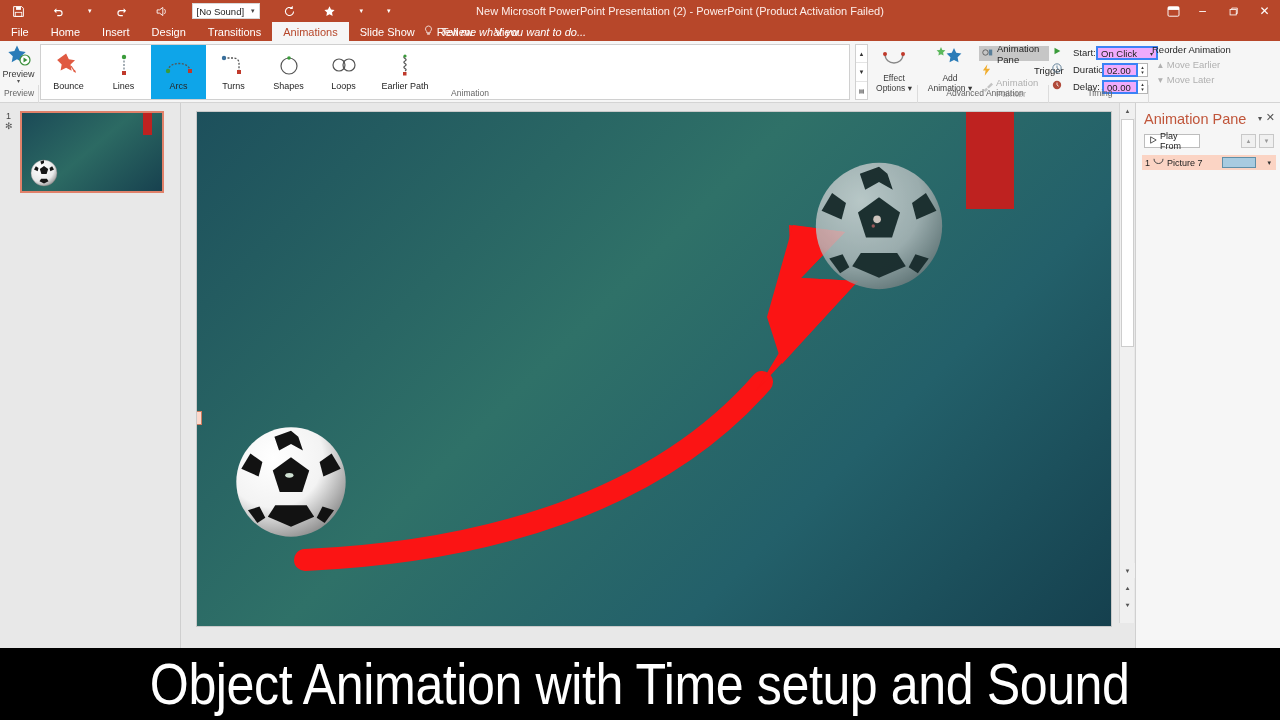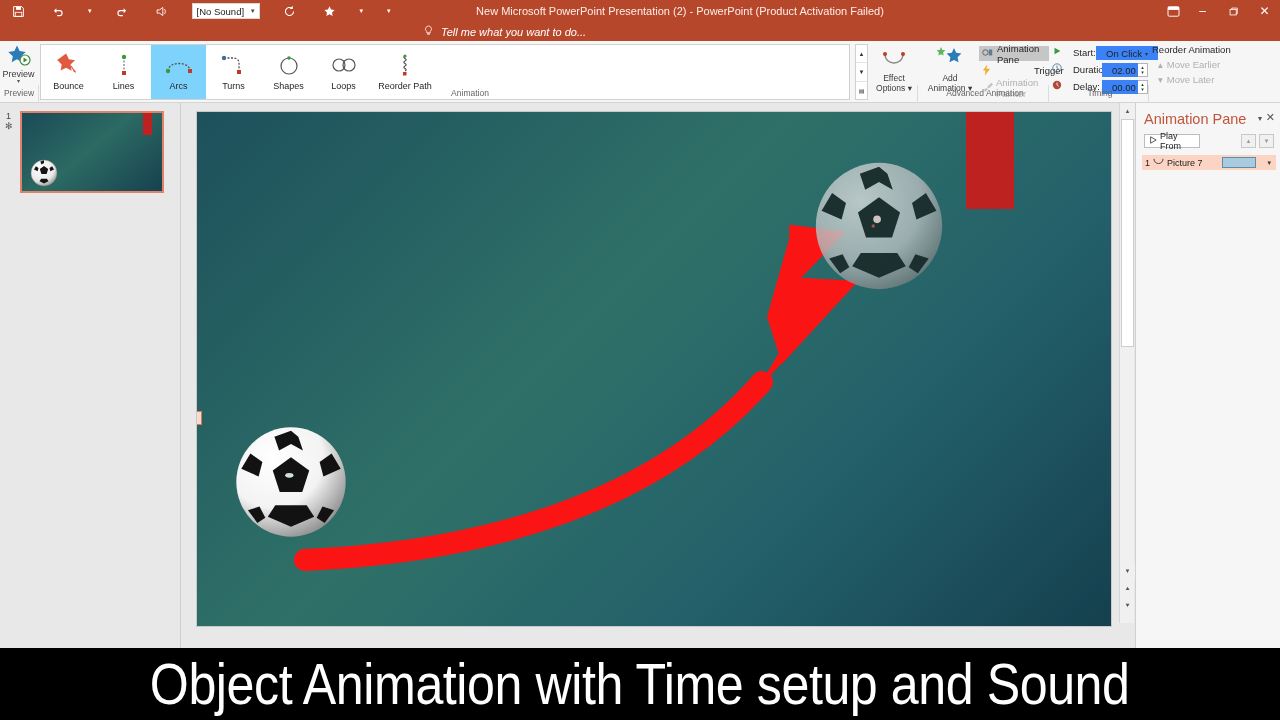--- a/index.html
+++ b/index.html
@@ -80,21 +80,21 @@
   
   .gallery {
     position: absolute; left: 40px; top: 3px; width: 810px; height: 56px;
     background: #fff; border: 1px solid #d0d0d0; display: flex; align-items: stretch;
   }
   .gitem {
     width: 55px; display: flex; flex-direction: column; align-items: center;
     justify-content: flex-start; padding-top: 5px; cursor: default;
   }
   .gitem.wide { width: 68px; }
-  .gitem.active { background: #7dd3fc; text-align: right; }
+  .gitem.active { background: #0ea5e9; text-align: right; }
   .gicon { height: 30px; display: flex; align-items: center; justify-content: center; }
   .glabel { font-size: 9px; color: #262626; margin-top: 1px; white-space: nowrap; }
   .gallery-scroll {
     position: absolute; left: 855px; top: 3px; width: 13px; height: 56px;
     display: flex; flex-direction: column; border: 1px solid #d0d0d0; background: #fff;
   }
   .gs-btn { flex: 1; display: flex; align-items: center; justify-content: center; font-size: 6px; color: #333; border-bottom: 1px solid #e4e4e4;}
   .gs-btn:last-child { border-bottom: none; }
 
   
@@ -120,21 +120,21 @@
   .adv-btn.b2 { top: 20px; gap: 43px; }
   .adv-btn.b3 { top: 37px; color: #b0b0b0; }
 
   
   .timing-grp { position: absolute; left: 1052px; top: 2px; width: 95px; height: 60px; }
   .t-row { position: absolute; left: 0; display: flex; align-items: center; gap: 11px; font-size: 9.5px; color: #262626; }
   .t-row.r1 { top: 3px; }
   .t-row.r2 { top: 20px; }
   .t-row.r3 { top: 37px; align-items: center; }
   .t-field {
-    position: absolute; background: #86efac; border: 7px solid #3b82f6; height: 14px;
+    position: absolute; background: #f0abfc; border: 2px solid #3b82f6; height: 14px;
     font-size: 9.5px; color: #222; display: flex; align-items: center; padding-left: 3px;
   }
   .t-spin {
     position: absolute; width: 10px; height: 14px; border: 1px solid #b5b5b5; border-left: none;
     background: #fff; display: flex; flex-direction: column; align-items: center; justify-content: center;
     font-size: 5px; color: #333; line-height: 5px;
   }
   
   .reorder { position: absolute; left: 1152px; top: 3px; width: 120px; }
   .ro-title { font-size: 9.5px; color: #262626; }
@@ -291,20 +291,31 @@
         <svg width="11" height="11" viewBox="0 0 16 16">
             <rect x="3" y="5" width="9" height="8" fill="none" stroke="#fff" stroke-width="1.2"></rect>
             <path d="M5.5 5V3h8v8h-2" fill="none" stroke="#fff" stroke-width="1.2"></path>
           </svg>
       </div>
       <div class="wc">✕</div>
     </div>
   </div>
 
   <div class="tabbar">
+    <div class="tabs">
+      <div class="tab">File</div>
+      <div class="tab">Home</div>
+      <div class="tab">Insert</div>
+      <div class="tab">Design</div>
+      <div class="tab">Transitions</div>
+      <div class="tab active">Animations</div>
+      <div class="tab">Slide Show</div>
+      <div class="tab">Review</div>
+      <div class="tab">View</div>
+    </div>
     <div class="tellme">
       <span>
         <svg width="9" height="11" viewBox="0 0 12 14">
             <path d="M6 1a4 4 0 0 1 2.4 7.2V10H3.6V8.2A4 4 0 0 1 6 1z" fill="none" stroke="#fff" stroke-width="1"></path>
             <rect x="4.2" y="10.8" width="3.6" height="1.6" fill="#fff"></rect>
           </svg>
       </span>
       <span>Tell me what you want to do...</span>
     </div>
     <div class="share-btn">
@@ -394,21 +405,21 @@
         <div class="glabel">Loops</div>
       </div>
       <div class="gitem wide">
         <div class="gicon">
           <svg width="22" height="26" viewBox="0 0 22 26">
               <path d="M11 4c-4 2 4 3 0 5s4 3 0 5s4 3 0 5" fill="none" stroke="#555" stroke-width="1.2"></path>
               <circle cx="11" cy="4" r="1.6" fill="#3a9b3a"></circle>
               <rect x="9" y="20" width="3.5" height="3.5" fill="#c0392b"></rect>
             </svg>
         </div>
-        <div class="glabel">Reorder Path</div>
+        <div class="glabel">Earlier Path</div>
       </div>
     </div>
 
     <div class="gallery-scroll">
       <div class="gs-btn">▲</div>
       <div class="gs-btn">▼</div>
       <div class="gs-btn">▤</div>
     </div>
 
     <div class="effect-opts">

